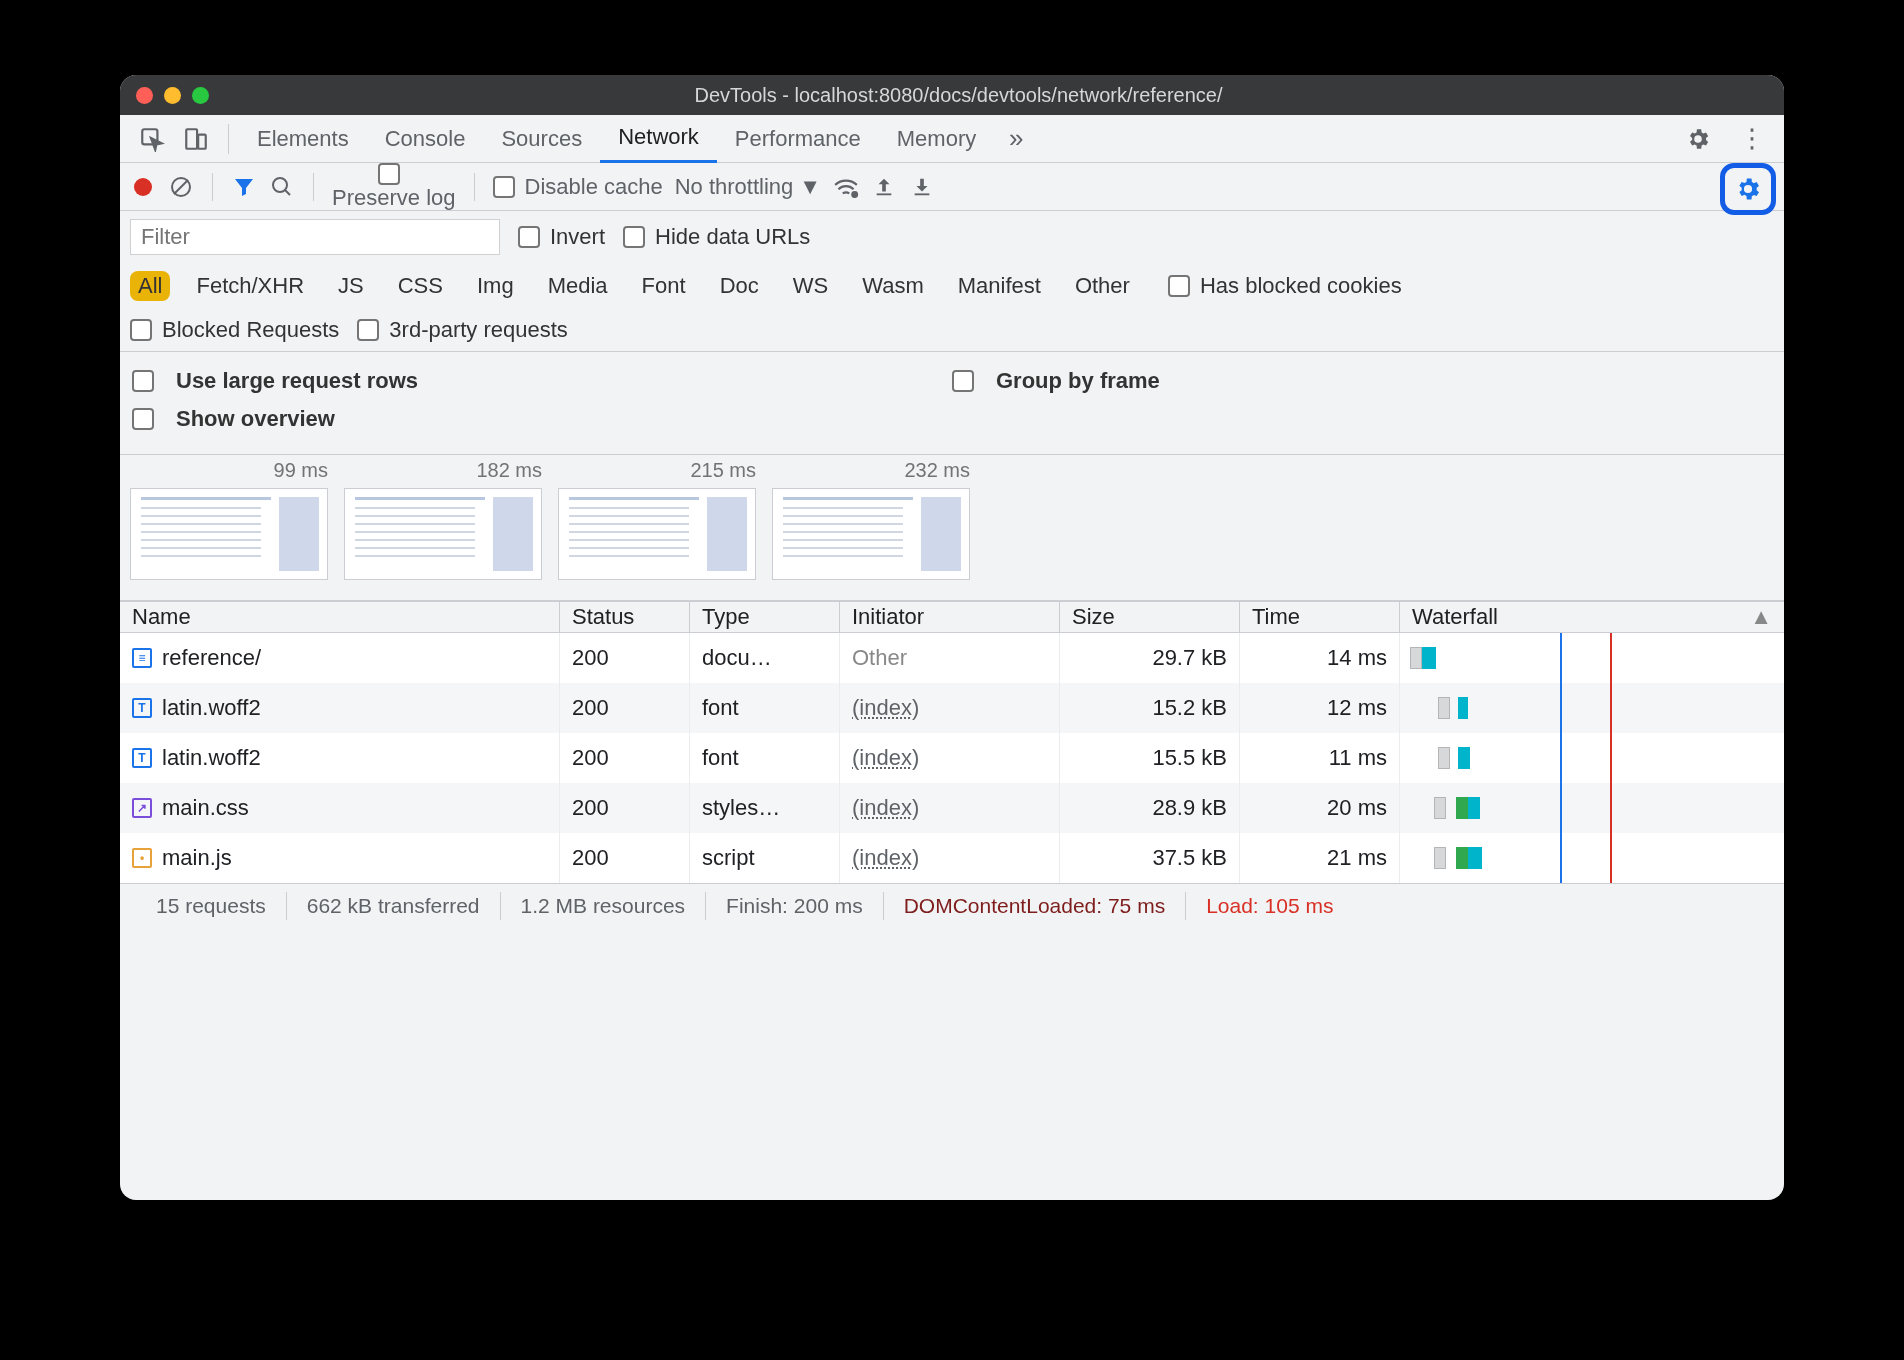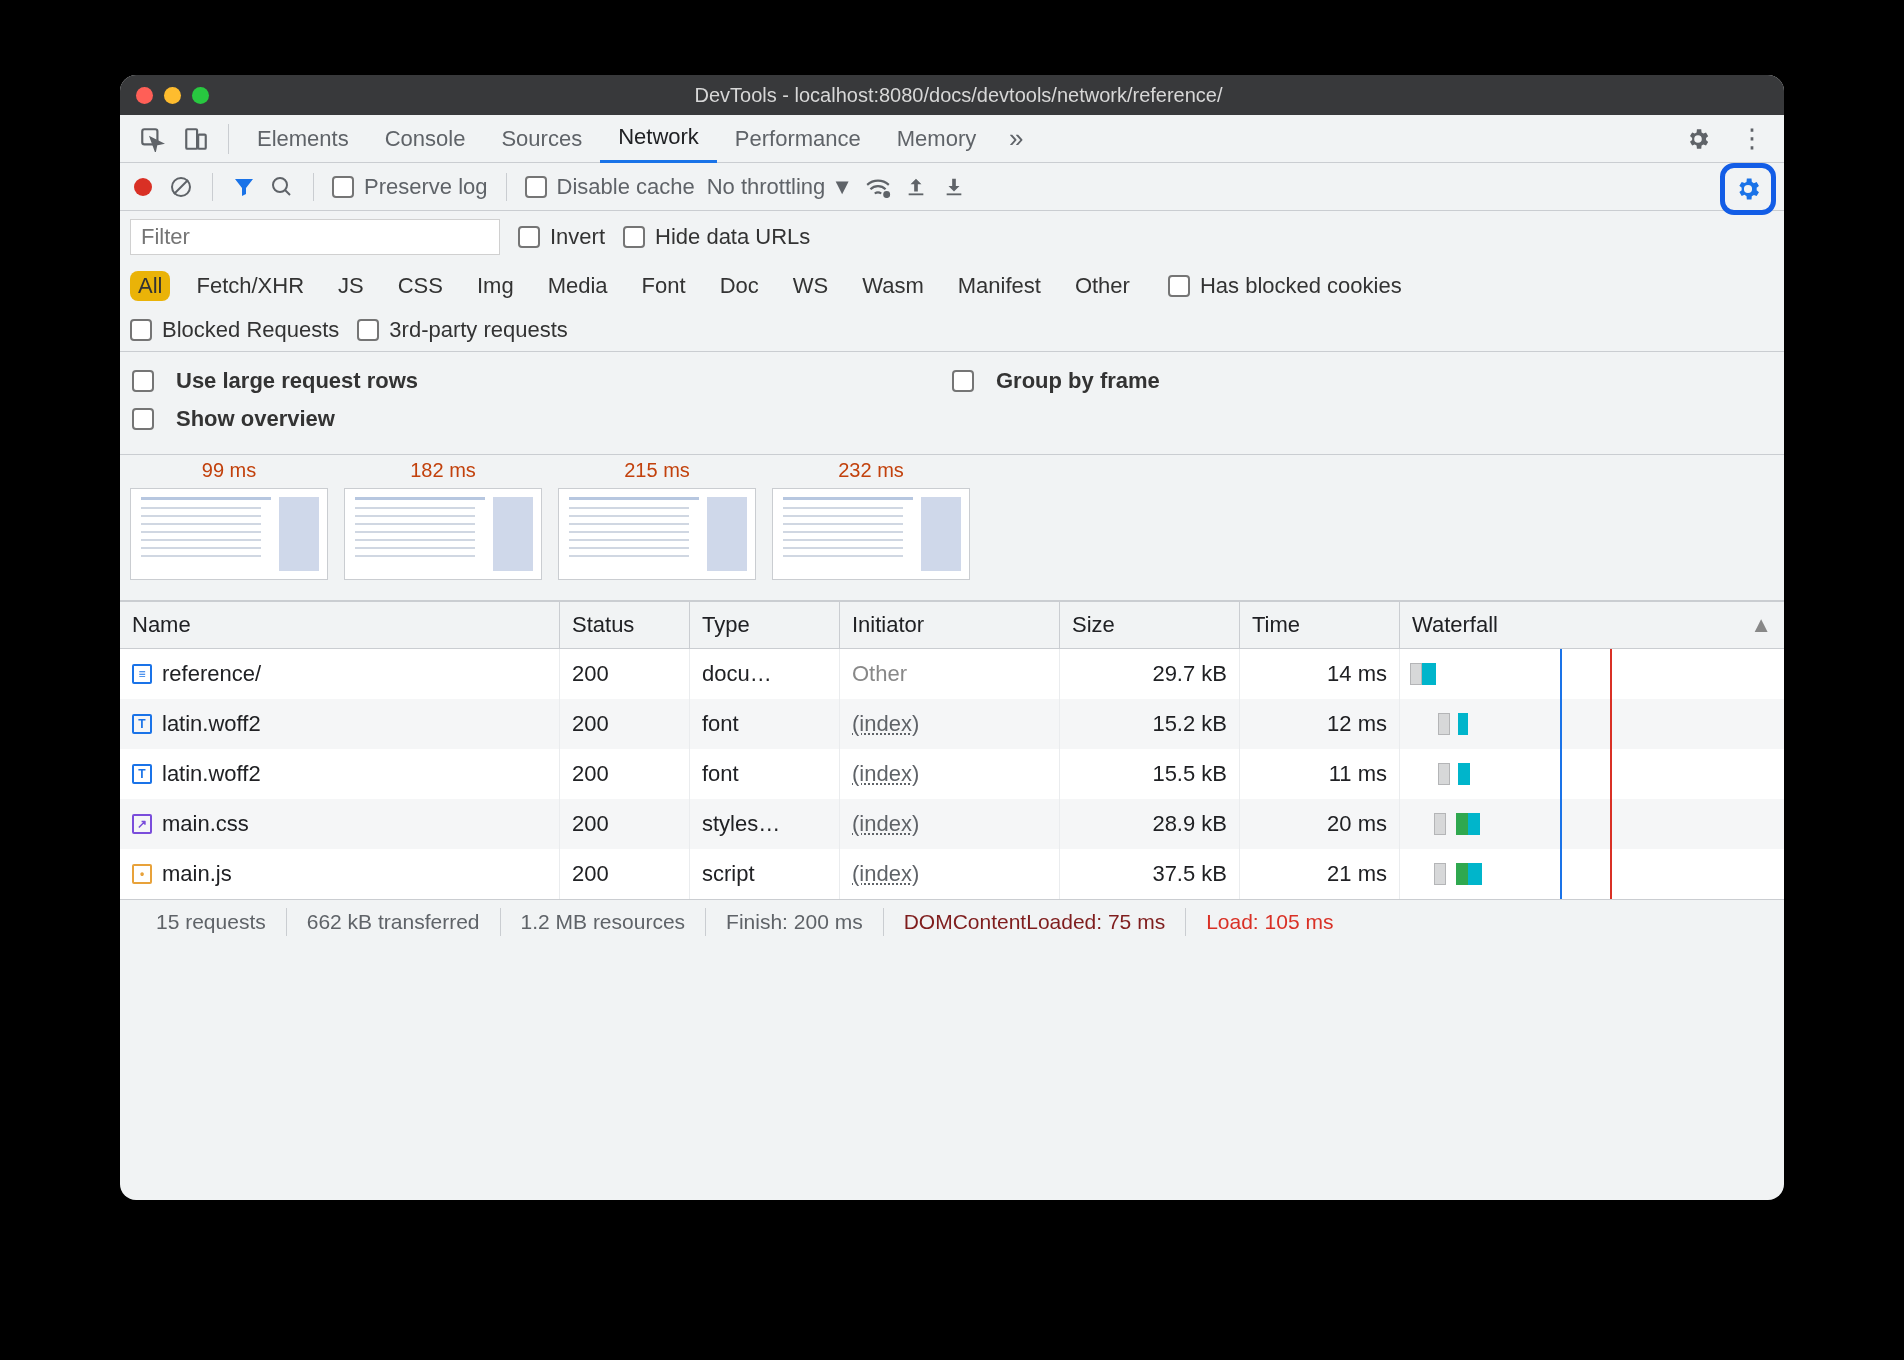--- a/index.html
+++ b/index.html
@@ -42,30 +42,30 @@
   
   .settings { border-bottom:1px solid #cacdd1; padding:10px 12px 16px; font-size:22px; color:#333;font-weight:bold; }
   .settings-row{display:flex; padding:6px 0;}
   .settings-col{flex:1; display:flex; align-items:center; gap:12px;}
   .highlight-pill { border:5px solid #135de6; border-radius:26px; padding:6px 20px 6px 10px; display:flex; align-items:center; gap:12px;}
   .cbox.checked { background:#1a73e8; border-color:#1a73e8; position:relative;}
   .cbox.checked::after{ content:""; position:absolute; left:5px; top:1px; width:6px; height:12px; border:solid #fff; border-width:0 3px 3px 0; transform:rotate(45deg);}
   
   
   .strip { border-bottom:1px solid #cacdd1; padding:4px 10px 20px; display:flex; gap:16px;}
-  .shot { display:flex; flex-direction:column; align-items:center; font-size:20px; color:#c2410c; }
+  .shot { display:flex; flex-direction:column; align-items:flex-end; font-size:20px; color:#737373; }
   .shot .thumb { width:198px; height:92px; background:#fff; border:1px solid #cacdd1; margin-top:6px; position:relative; overflow:hidden;}
   .thumb .tl{position:absolute;left:10px;top:8px;right:56px;height:3px;background:#b7c7e0;} 
   .thumb .ls{position:absolute;left:10px;top:18px;width:120px;height:52px;background:repeating-linear-gradient(#d0d7e2 0 2px, transparent 2px 8px);} 
   .thumb .sb{position:absolute;right:8px;top:8px;width:40px;bottom:8px;background:#cfd8ea;} 
   
   
   .table { flex:1; overflow:auto; font-size:22px; color:#202124; background:#fff;}
   .thead, .trow { display:grid; grid-template-columns: 440px 130px 150px 220px 180px 160px 1fr; align-items:center; }
-  .thead { background:#f1f3f4; border-top:1px solid #cacdd1; border-bottom:1px solid #cacdd1; height:48px; position:relative;}
+  .thead { background:#f1f3f4; border-top:1px solid #cacdd1; border-bottom:1px solid #cacdd1; height:32px; position:relative;}
   .th { padding:0 12px; border-right:1px solid #cacdd1; height:100%; display:flex; align-items:center; color:#202124;}
   .th:last-child{border-right:none; justify-content:space-between;}
   .trow { height:50px; }
   .trow:nth-child(even){ background:#f5f6f7;}
   .td{ padding:0 12px; height:100%; display:flex; align-items:center; overflow:hidden; white-space:nowrap; text-overflow:ellipsis; border-right:1px solid #eaecee;}
   .td:last-child{border-right:none; padding:0; position:relative;}
   .td.size, .td.time { justify-content:flex-end; }
   .fname { display:flex; align-items:center; gap:10px; }
   .ficon { width:20px; height:20px; border:2px solid; border-radius:2px; display:flex; align-items:center; justify-content:center; font-size:12px; font-weight:bold;}
   .ficon.doc{border-color:#1a73e8;color:#1a73e8;}
@@ -152,21 +152,21 @@
           <path d="M3 4h18l-7 9v6l-4 2v-8z"></path>
         </svg>
     </div>
     <div class="iconplain">
       <svg width="24" height="24" viewBox="0 0 24 24" fill="none" stroke="#5f6368" stroke-width="2">
           <circle cx="10" cy="10" r="7"></circle>
           <line x1="20" y1="20" x2="15" y2="15"></line>
         </svg>
     </div>
     <div class="divider"></div>
-    <label style="display:flex;align-items:center;">
+    <label style="display:flex;align-items:center;flex-direction:column;">
         <span class="cbox"></span>
         <span>Preserve log</span>
       </label>
     <div class="divider"></div>
     <label style="display:flex;align-items:center;">
         <span class="cbox"></span>
         <span>Disable cache</span>
       </label>
     <div class="throttle">
       <span>No throttling</span>

